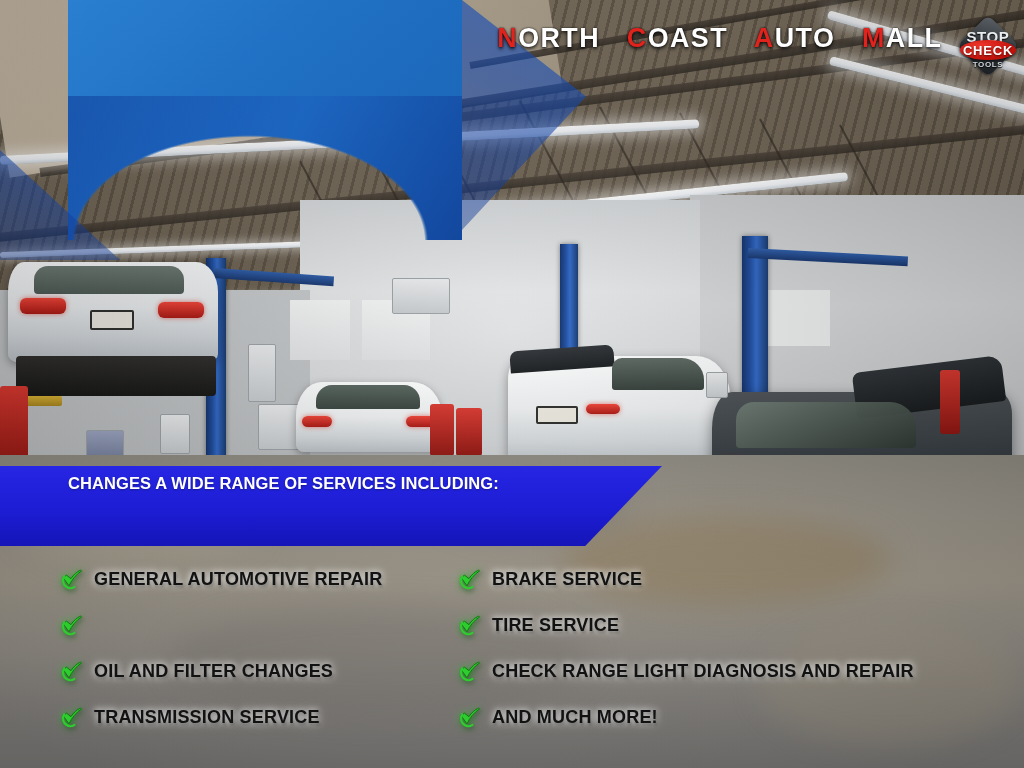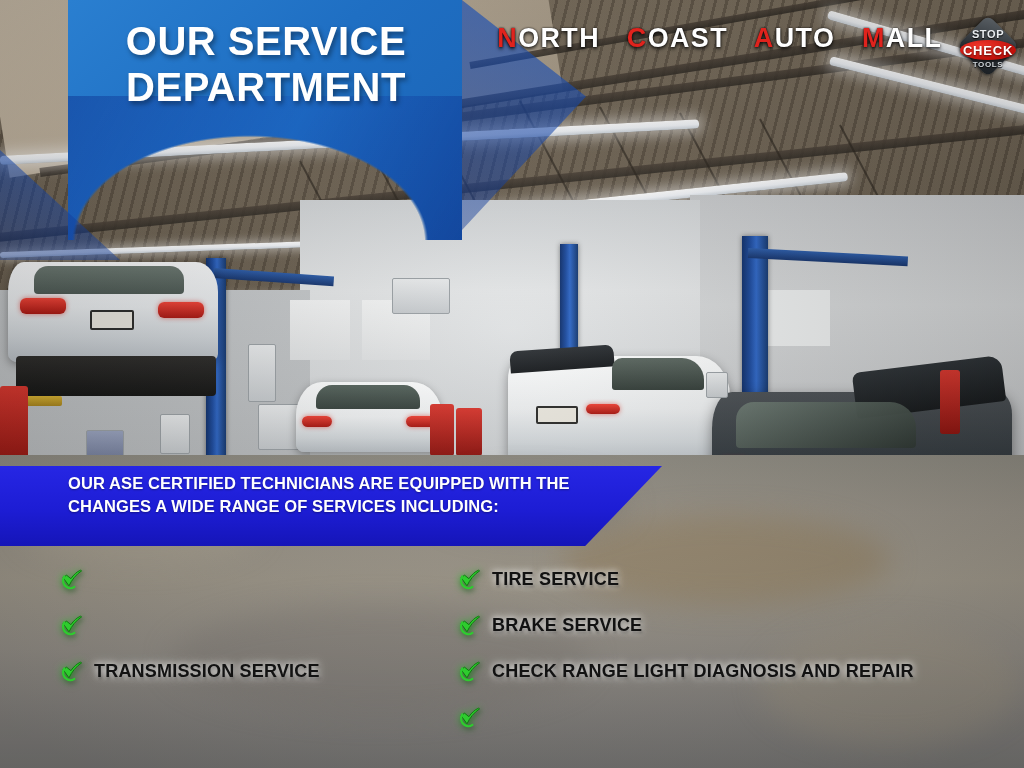--- a/index.html
+++ b/index.html
@@ -333,21 +333,21 @@
     left: 0; top: 18px; width: 56px; height: 20px;
     background: radial-gradient(ellipse at 35% 30%, #f0372c, #c0100a 70%);
     border-radius: 50%;
     box-shadow: 0 1px 3px rgba(0,0,0,.7);
   }
   .badge-stop, .badge-paying {
     position: absolute;
     width: 56px; text-align: center;
     font-family: "Liberation Sans", sans-serif;
     font-weight: 700;
-    font-size: 11px;
+    font-size: 15px;
     letter-spacing: .6px;
     color: #e9ecef;
     text-shadow: 0 1px 1px rgba(0,0,0,.9);
   }
   .badge-stop { top: 6px; }
   .badge-paying { top: 38px; font-size: 8px; color: #cfd4d8; }
   .badge-over {
     position: absolute;
     left: 0; top: 21px; width: 56px; text-align: center;
     font-family: "Liberation Sans", sans-serif;
@@ -514,24 +514,20 @@
     </div>
 
     <div class="photo-grade"></div>
   </div>
 
   <div class="title-panel"></div>
   <div class="title-accent"></div>
   <div class="title-wedge"></div>
   <div class="title-wedge-lower"></div>
 
-  <div class="title-text">
-    <div>OUR SERVICE</div>
-    <div>DEPARTMENT</div>
-  </div>
 
   <div class="logo">
     <div class="logo-word">
       <span><span class="cap">N</span><span>ORTH</span></span>
       <span>&nbsp;</span>
       <span><span class="cap">C</span><span>OAST</span></span>
       <span>&nbsp;</span>
       <span><span class="cap">A</span><span>UTO</span></span>
       <span>&nbsp;</span>
       <span><span class="cap">M</span><span>ALL</span></span>
@@ -541,87 +537,97 @@
       <div class="badge-diamond"></div>
       <div class="badge-stop">STOP</div>
       <div class="badge-ellipse"></div>
       <div class="badge-over">CHECK</div>
       <div class="badge-paying">TOOLS</div>
     </div>
   </div>
 
   <div class="banner"></div>
   <div class="banner-text">
-    <div>OUR ASE CERTIFIED TECHNICIANS ARE EQUIPPED WITH THE</div>
     <div>CHANGES A WIDE RANGE OF SERVICES INCLUDING:</div>
   </div>
 
   <div class="services">
 
     <div class="svc-col left">
       <div class="svc-item">
         <span class="check">
             <svg viewBox="0 0 24 24">
               <path d="M20.5 3.2c-3.4 1.3-7.1 4.7-9.6 8.5L6.6 8.2 3 10.6l6 8.2C11.6 13 16.4 7.1 21.6 3.9z" fill="#2ecc2e" stroke="#0f7a0f" stroke-width="1"></path>
               <path d="M4.2 9.4A7.6 7.6 0 0 0 6.6 20c2.5 1.6 5.6 1.4 7.8-.2" fill="none" stroke="#2ecc2e" stroke-width="2.1" stroke-linecap="round"></path>
             </svg>
           </span>
-      </div>
-      <div class="svc-item">
-        <span class="check">
-            <svg viewBox="0 0 24 24">
-              <path d="M20.5 3.2c-3.4 1.3-7.1 4.7-9.6 8.5L6.6 8.2 3 10.6l6 8.2C11.6 13 16.4 7.1 21.6 3.9z" fill="#2ecc2e" stroke="#0f7a0f" stroke-width="1"></path>
-              <path d="M4.2 9.4A7.6 7.6 0 0 0 6.6 20c2.5 1.6 5.6 1.4 7.8-.2" fill="none" stroke="#2ecc2e" stroke-width="2.1" stroke-linecap="round"></path>
-            </svg>
-          </span>
+        <span class="svc-label">GENERAL AUTOMOTIVE REPAIR</span>
+      </div>
+      <div class="svc-item">
+        <span class="check">
+            <svg viewBox="0 0 24 24">
+              <path d="M20.5 3.2c-3.4 1.3-7.1 4.7-9.6 8.5L6.6 8.2 3 10.6l6 8.2C11.6 13 16.4 7.1 21.6 3.9z" fill="#2ecc2e" stroke="#0f7a0f" stroke-width="1"></path>
+              <path d="M4.2 9.4A7.6 7.6 0 0 0 6.6 20c2.5 1.6 5.6 1.4 7.8-.2" fill="none" stroke="#2ecc2e" stroke-width="2.1" stroke-linecap="round"></path>
+            </svg>
+          </span>
+      </div>
+      <div class="svc-item">
+        <span class="check">
+            <svg viewBox="0 0 24 24">
+              <path d="M20.5 3.2c-3.4 1.3-7.1 4.7-9.6 8.5L6.6 8.2 3 10.6l6 8.2C11.6 13 16.4 7.1 21.6 3.9z" fill="#2ecc2e" stroke="#0f7a0f" stroke-width="1"></path>
+              <path d="M4.2 9.4A7.6 7.6 0 0 0 6.6 20c2.5 1.6 5.6 1.4 7.8-.2" fill="none" stroke="#2ecc2e" stroke-width="2.1" stroke-linecap="round"></path>
+            </svg>
+          </span>
+        <span class="svc-label">OIL AND FILTER CHANGES</span>
       </div>
       <div class="svc-item">
         <span class="check">
             <svg viewBox="0 0 24 24">
               <path d="M20.5 3.2c-3.4 1.3-7.1 4.7-9.6 8.5L6.6 8.2 3 10.6l6 8.2C11.6 13 16.4 7.1 21.6 3.9z" fill="#2ecc2e" stroke="#0f7a0f" stroke-width="1"></path>
               <path d="M4.2 9.4A7.6 7.6 0 0 0 6.6 20c2.5 1.6 5.6 1.4 7.8-.2" fill="none" stroke="#2ecc2e" stroke-width="2.1" stroke-linecap="round"></path>
             </svg>
           </span>
         <span class="svc-label">TRANSMISSION SERVICE</span>
       </div>
     </div>
 
     <div class="svc-col right">
       <div class="svc-item">
         <span class="check">
             <svg viewBox="0 0 24 24">
               <path d="M20.5 3.2c-3.4 1.3-7.1 4.7-9.6 8.5L6.6 8.2 3 10.6l6 8.2C11.6 13 16.4 7.1 21.6 3.9z" fill="#2ecc2e" stroke="#0f7a0f" stroke-width="1"></path>
               <path d="M4.2 9.4A7.6 7.6 0 0 0 6.6 20c2.5 1.6 5.6 1.4 7.8-.2" fill="none" stroke="#2ecc2e" stroke-width="2.1" stroke-linecap="round"></path>
             </svg>
           </span>
+        <span class="svc-label">BRAKE SERVICE</span>
+      </div>
+      <div class="svc-item">
+        <span class="check">
+            <svg viewBox="0 0 24 24">
+              <path d="M20.5 3.2c-3.4 1.3-7.1 4.7-9.6 8.5L6.6 8.2 3 10.6l6 8.2C11.6 13 16.4 7.1 21.6 3.9z" fill="#2ecc2e" stroke="#0f7a0f" stroke-width="1"></path>
+              <path d="M4.2 9.4A7.6 7.6 0 0 0 6.6 20c2.5 1.6 5.6 1.4 7.8-.2" fill="none" stroke="#2ecc2e" stroke-width="2.1" stroke-linecap="round"></path>
+            </svg>
+          </span>
         <span class="svc-label">TIRE SERVICE</span>
       </div>
       <div class="svc-item">
         <span class="check">
             <svg viewBox="0 0 24 24">
               <path d="M20.5 3.2c-3.4 1.3-7.1 4.7-9.6 8.5L6.6 8.2 3 10.6l6 8.2C11.6 13 16.4 7.1 21.6 3.9z" fill="#2ecc2e" stroke="#0f7a0f" stroke-width="1"></path>
               <path d="M4.2 9.4A7.6 7.6 0 0 0 6.6 20c2.5 1.6 5.6 1.4 7.8-.2" fill="none" stroke="#2ecc2e" stroke-width="2.1" stroke-linecap="round"></path>
             </svg>
           </span>
-        <span class="svc-label">BRAKE SERVICE</span>
-      </div>
-      <div class="svc-item">
-        <span class="check">
-            <svg viewBox="0 0 24 24">
-              <path d="M20.5 3.2c-3.4 1.3-7.1 4.7-9.6 8.5L6.6 8.2 3 10.6l6 8.2C11.6 13 16.4 7.1 21.6 3.9z" fill="#2ecc2e" stroke="#0f7a0f" stroke-width="1"></path>
-              <path d="M4.2 9.4A7.6 7.6 0 0 0 6.6 20c2.5 1.6 5.6 1.4 7.8-.2" fill="none" stroke="#2ecc2e" stroke-width="2.1" stroke-linecap="round"></path>
-            </svg>
-          </span>
         <span class="svc-label">CHECK RANGE LIGHT DIAGNOSIS AND REPAIR</span>
       </div>
       <div class="svc-item">
         <span class="check">
             <svg viewBox="0 0 24 24">
               <path d="M20.5 3.2c-3.4 1.3-7.1 4.7-9.6 8.5L6.6 8.2 3 10.6l6 8.2C11.6 13 16.4 7.1 21.6 3.9z" fill="#2ecc2e" stroke="#0f7a0f" stroke-width="1"></path>
               <path d="M4.2 9.4A7.6 7.6 0 0 0 6.6 20c2.5 1.6 5.6 1.4 7.8-.2" fill="none" stroke="#2ecc2e" stroke-width="2.1" stroke-linecap="round"></path>
             </svg>
           </span>
+        <span class="svc-label">AND MUCH MORE!</span>
       </div>
     </div>
 
   </div>
 
 </div>
 
 </body></html>

